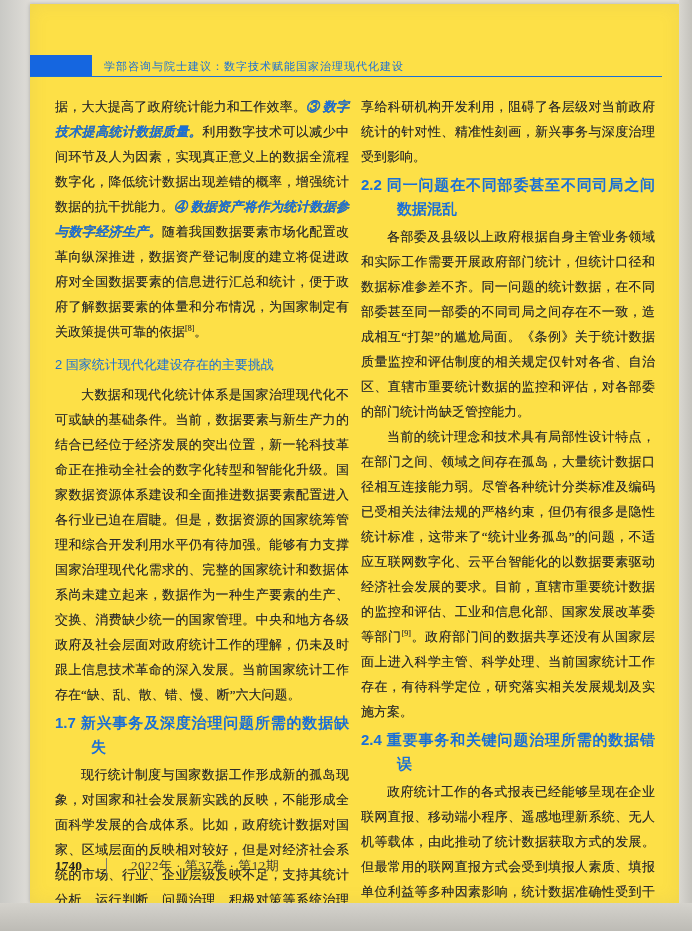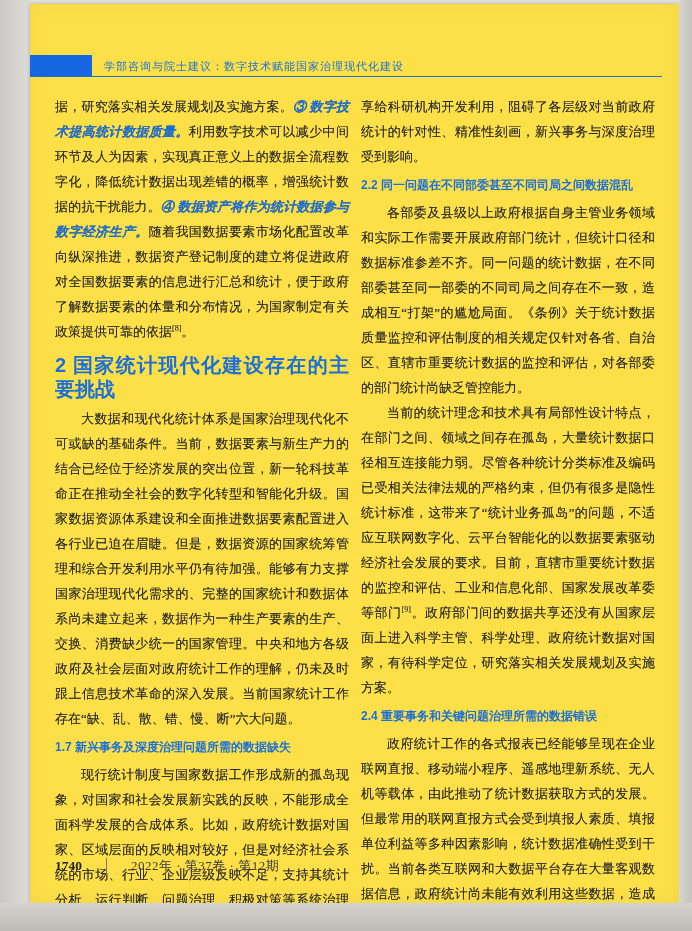--- a/index.html
+++ b/index.html
@@ -23,23 +23,23 @@
   .header-text{position:absolute;left:74px;top:4px;font-family:"Liberation Sans","DejaVu Sans",sans-serif;
     font-size:11px;color:var(--accent,#1a6fd8);letter-spacing:1px;}
   .header-rule{position:absolute;left:0;top:72px;width:632px;height:0;border-bottom:1.5px solid var(--accent,#1a6fd8);}
 
   .columns{position:absolute;left:25px;top:90px;width:600px;display:flex;gap:12px;}
   .col{width:294px;text-align:justify;}
   .col p{margin:0;font-size:13px;line-height:25px;color:#2b2b2b;
     text-shadow:0 0 0.6px rgba(40,40,40,0.55);}
   .col p.indent{text-indent:2em;}
   .col h3{margin:9px 0 5px 0;font-family:"Liberation Sans","DejaVu Sans",sans-serif;
-    font-size:20px;font-weight:bold;color:var(--accent,#1a6fd8);line-height:24px;}
+    font-size:13px;font-weight:normal;color:var(--accent,#1a6fd8);line-height:24px;}
   .col h4{margin:4px 0 3px 0;font-family:"Liberation Sans","DejaVu Sans",sans-serif;
-    font-size:12px;font-weight:600;color:var(--accent,#1a6fd8);line-height:24px;
+    font-size:15px;font-weight:600;color:var(--accent,#1a6fd8);line-height:24px;
     padding-left:2.4em;text-indent:-2.4em;}
   .em-blue{color:var(--accent,#1a6fd8);font-style:italic;font-weight:600;}
   sup{font-size:8px;color:#333;vertical-align:super;line-height:0;}
 
   .footer{position:absolute;left:25px;bottom:28px;display:flex;align-items:center;gap:24px;}
   .page-num{font-size:13.5px;font-weight:bold;color:#222;}
   .footer-sep{display:inline-block;width:0;height:17px;border-left:1px solid #777;}
   .issue{font-size:13px;color:#3a3a3a;letter-spacing:0.5px;}
 </style>
 </head>
@@ -47,31 +47,31 @@
 
 <div class="scan-page">
   <div class="header">
     <span class="header-block"></span>
     <span class="header-text">学部咨询与院士建议：数字技术赋能国家治理现代化建设</span>
   </div>
   <div class="header-rule"></div>
 
   <div class="columns">
     <div class="col">
-        <p><span>据，研究落实相关发展规划及实施方案。</span><span class="em-blue">③ 数字技术提高统计数据质量。</span><span>利用数字技术可以减少中间环节及人为因素，实现真正意义上的数据全流程数字化，降低统计数据出现差错的概率，增强统计数据的抗干扰能力。</span><span class="em-blue">④ 数据资产将作为统计数据参与数字经济生产。</span><span>随着我国数据要素市场化配置改革向纵深推进，数据资产登记制度的建立将促进政府对全国数据要素的信息进行汇总和统计，便于政府了解数据要素的体量和分布情况，为国家制定有关政策提供可靠的依据</span><sup>[8]</sup><span>。</span></p>
+        <p><span>据，大大提高了政府统计能力和工作效率。</span><span class="em-blue">③ 数字技术提高统计数据质量。</span><span>利用数字技术可以减少中间环节及人为因素，实现真正意义上的数据全流程数字化，降低统计数据出现差错的概率，增强统计数据的抗干扰能力。</span><span class="em-blue">④ 数据资产将作为统计数据参与数字经济生产。</span><span>随着我国数据要素市场化配置改革向纵深推进，数据资产登记制度的建立将促进政府对全国数据要素的信息进行汇总和统计，便于政府了解数据要素的体量和分布情况，为国家制定有关政策提供可靠的依据</span><sup>[8]</sup><span>。</span></p>
         <h3><span>2 国家统计现代化建设存在的主要挑战</span></h3>
         <p class="indent"><span>大数据和现代化统计体系是国家治理现代化不可或缺的基础条件。当前，数据要素与新生产力的结合已经位于经济发展的突出位置，新一轮科技革命正在推动全社会的数字化转型和智能化升级。国家数据资源体系建设和全面推进数据要素配置进入各行业已迫在眉睫。但是，数据资源的国家统筹管理和综合开发利用水平仍有待加强。能够有力支撑国家治理现代化需求的、完整的国家统计和数据体系尚未建立起来，数据作为一种生产要素的生产、交换、消费缺少统一的国家管理。中央和地方各级政府及社会层面对政府统计工作的理解，仍未及时跟上信息技术革命的深入发展。当前国家统计工作存在“缺、乱、散、错、慢、断”六大问题。</span></p>
         <h4><span>1.7 新兴事务及深度治理问题所需的数据缺失</span></h4>
         <p class="indent"><span>现行统计制度与国家数据工作形成新的孤岛现象，对国家和社会发展新实践的反映，不能形成全面科学发展的合成体系。比如，政府统计数据对国家、区域层面的反映相对较好，但是对经济社会系统的市场、行业、企业层级反映不足，支持其统计分析、运行判断、问题治理、积极对策等系统治理的数据支撑不够充分有效。又如，党中央和国务院提出的一些新兴、重要战略问题的数据受制于制度、法律而无法共</span></p>
       </div>
     <div class="col">
         <p><span>享给科研机构开发利用，阻碍了各层级对当前政府统计的针对性、精准性刻画，新兴事务与深度治理受到影响。</span></p>
         <h4><span>2.2 同一问题在不同部委甚至不同司局之间数据混乱</span></h4>
         <p class="indent"><span>各部委及县级以上政府根据自身主管业务领域和实际工作需要开展政府部门统计，但统计口径和数据标准参差不齐。同一问题的统计数据，在不同部委甚至同一部委的不同司局之间存在不一致，造成相互“打架”的尴尬局面。《条例》关于统计数据质量监控和评估制度的相关规定仅针对各省、自治区、直辖市重要统计数据的监控和评估，对各部委的部门统计尚缺乏管控能力。</span></p>
-        <p class="indent"><span>当前的统计理念和技术具有局部性设计特点，在部门之间、领域之间存在孤岛，大量统计数据口径相互连接能力弱。尽管各种统计分类标准及编码已受相关法律法规的严格约束，但仍有很多是隐性统计标准，这带来了“统计业务孤岛”的问题，不适应互联网数字化、云平台智能化的以数据要素驱动经济社会发展的要求。目前，直辖市重要统计数据的监控和评估、工业和信息化部、国家发展改革委等部门</span><sup>[9]</sup><span>。政府部门间的数据共享还没有从国家层面上进入科学主管、科学处理、政府统计数据对国家，有待科学定位，研究落实相关发展规划及实施方案。</span></p>
+        <p class="indent"><span>当前的统计理念和技术具有局部性设计特点，在部门之间、领域之间存在孤岛，大量统计数据口径相互连接能力弱。尽管各种统计分类标准及编码已受相关法律法规的严格约束，但仍有很多是隐性统计标准，这带来了“统计业务孤岛”的问题，不适应互联网数字化、云平台智能化的以数据要素驱动经济社会发展的要求。目前，直辖市重要统计数据的监控和评估、工业和信息化部、国家发展改革委等部门</span><sup>[9]</sup><span>。政府部门间的数据共享还没有从国家层面上进入科学主管、科学处理、当前国家统计工作存在，有待科学定位，研究落实相关发展规划及实施方案。</span></p>
         <h4><span>2.4 重要事务和关键问题治理所需的数据错误</span></h4>
         <p class="indent"><span>政府统计工作的各式报表已经能够呈现在企业联网直报、移动端小程序、遥感地理新系统、无人机等载体，由此推动了统计数据获取方式的发展。但最常用的联网直报方式会受到填报人素质、填报单位利益等多种因素影响，统计数据准确性受到干扰。当前各类互联网和大数据平台存在大量客观数据信息，政府统计尚未能有效利用这些数据，造成对关键问题的数据呈现薄弱，错误、错漏之处较为常见。</span></p>
       </div>
   </div>
 
   <div class="footer">
     <span class="page-num">1740</span>
     <span class="footer-sep"></span>
     <span class="issue">2022年 · 第37卷 · 第12期</span>
   </div>

